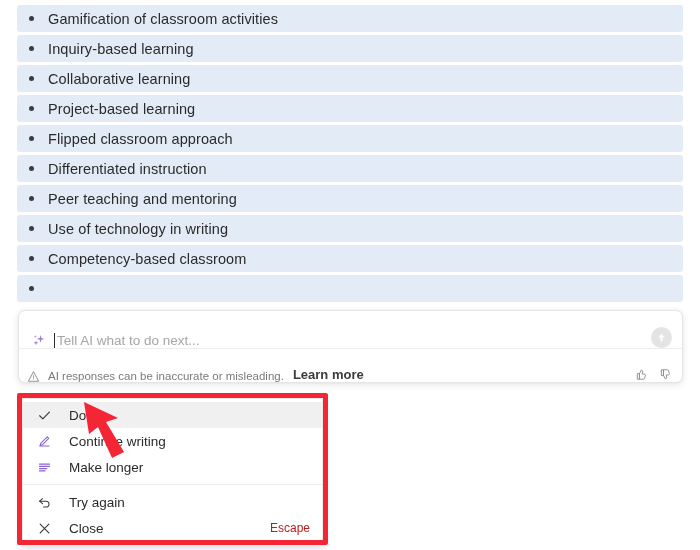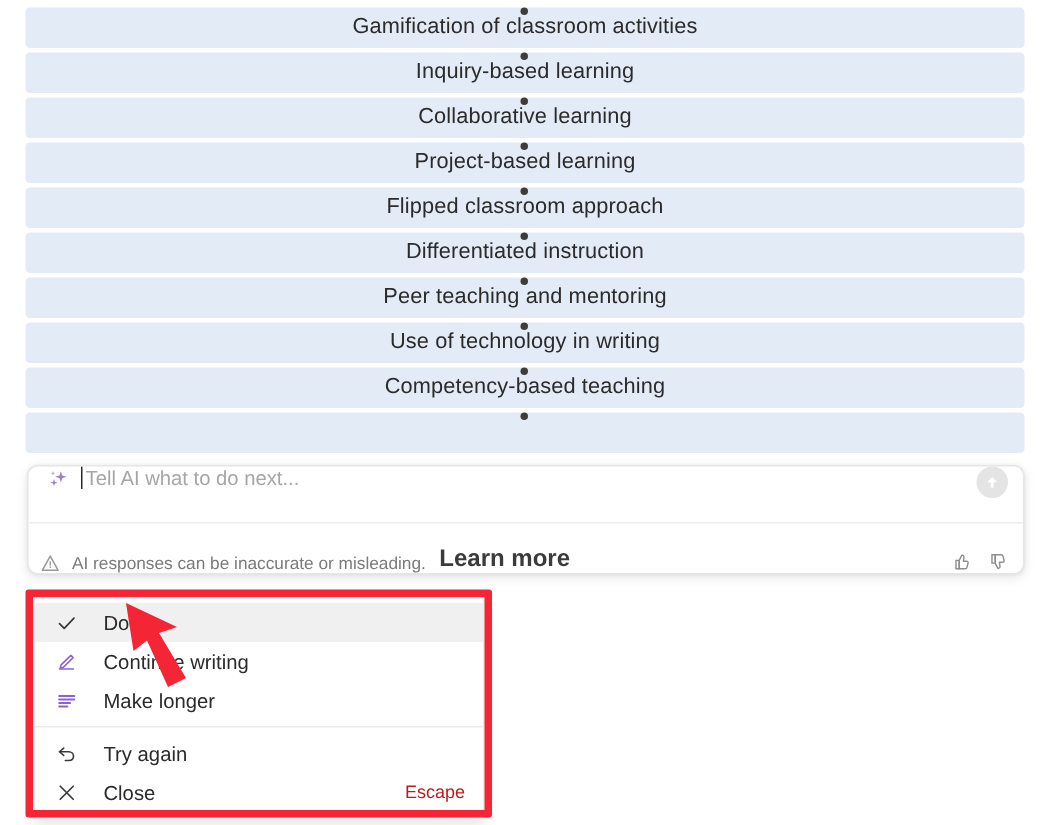--- a/index.html
+++ b/index.html
@@ -23,21 +23,20 @@
     width: 666px;
   }
   .list-row {
     height: 27px;
     background: #e3ebf7;
     border-radius: 3px;
     margin-bottom: 3px;
     display: flex;
     align-items: center;
     box-sizing: border-box;
-    flex-direction: column;
   }
   .bullet {
     width: 5px;
     height: 5px;
     border-radius: 50%;
     background: #3c3c3c;
     margin-left: 12px;
     margin-right: 14px;
     flex: none;
   }
@@ -57,21 +56,21 @@
     background: #ffffff;
     border: 1px solid #e6e6e6;
     border-radius: 7px;
     box-shadow: 0 2px 7px rgba(0,0,0,0.10), 0 0 2px rgba(0,0,0,0.06);
     box-sizing: border-box;
     overflow: hidden;
   }
   .ai-input-row {
     height: 37px;
     display: flex;
-    align-items: flex-start;
+    align-items: flex-end;
     padding: 0 10px 0 12px;
     box-sizing: border-box;
   }
   .sparkle-icon {
     width: 16px;
     height: 16px;
     flex: none;
     margin-right: 7px;
   }
   .caret {
@@ -109,21 +108,21 @@
     padding: 0 10px 0 8px;
     box-sizing: border-box;
   }
   .warn-icon { width: 13px; height: 13px; flex: none; margin-right: 8px; }
   .disclaimer {
     font-size: 11.5px;
     color: #7a7a7a;
     white-space: nowrap;
   }
   .learn-more {
-    font-size: 16px;
+    font-size: 13px;
     color: #3b3b3b;
     font-weight: bold;
     margin-left: 9px;
     white-space: nowrap;
     cursor: pointer;
   }
   .footer-spacer { flex: 1; }
   .thumb-icon { width: 15px; height: 15px; flex: none; margin-left: 9px; cursor: pointer; }
 
   
@@ -230,21 +229,21 @@
   <div class="list-row">
     <span class="bullet"></span>
     <span class="row-text">Peer teaching and mentoring</span>
   </div>
   <div class="list-row">
     <span class="bullet"></span>
     <span class="row-text">Use of technology in writing</span>
   </div>
   <div class="list-row">
     <span class="bullet"></span>
-    <span class="row-text">Competency-based teaching</span>
+    <span class="row-text">Competency-based classroom</span>
   </div>
   <div class="list-row">
     <span class="bullet"></span>
   </div>
 </div>
 
 <div class="ai-card">
 
   <div class="ai-input-row">
     <span class="sparkle-icon">

